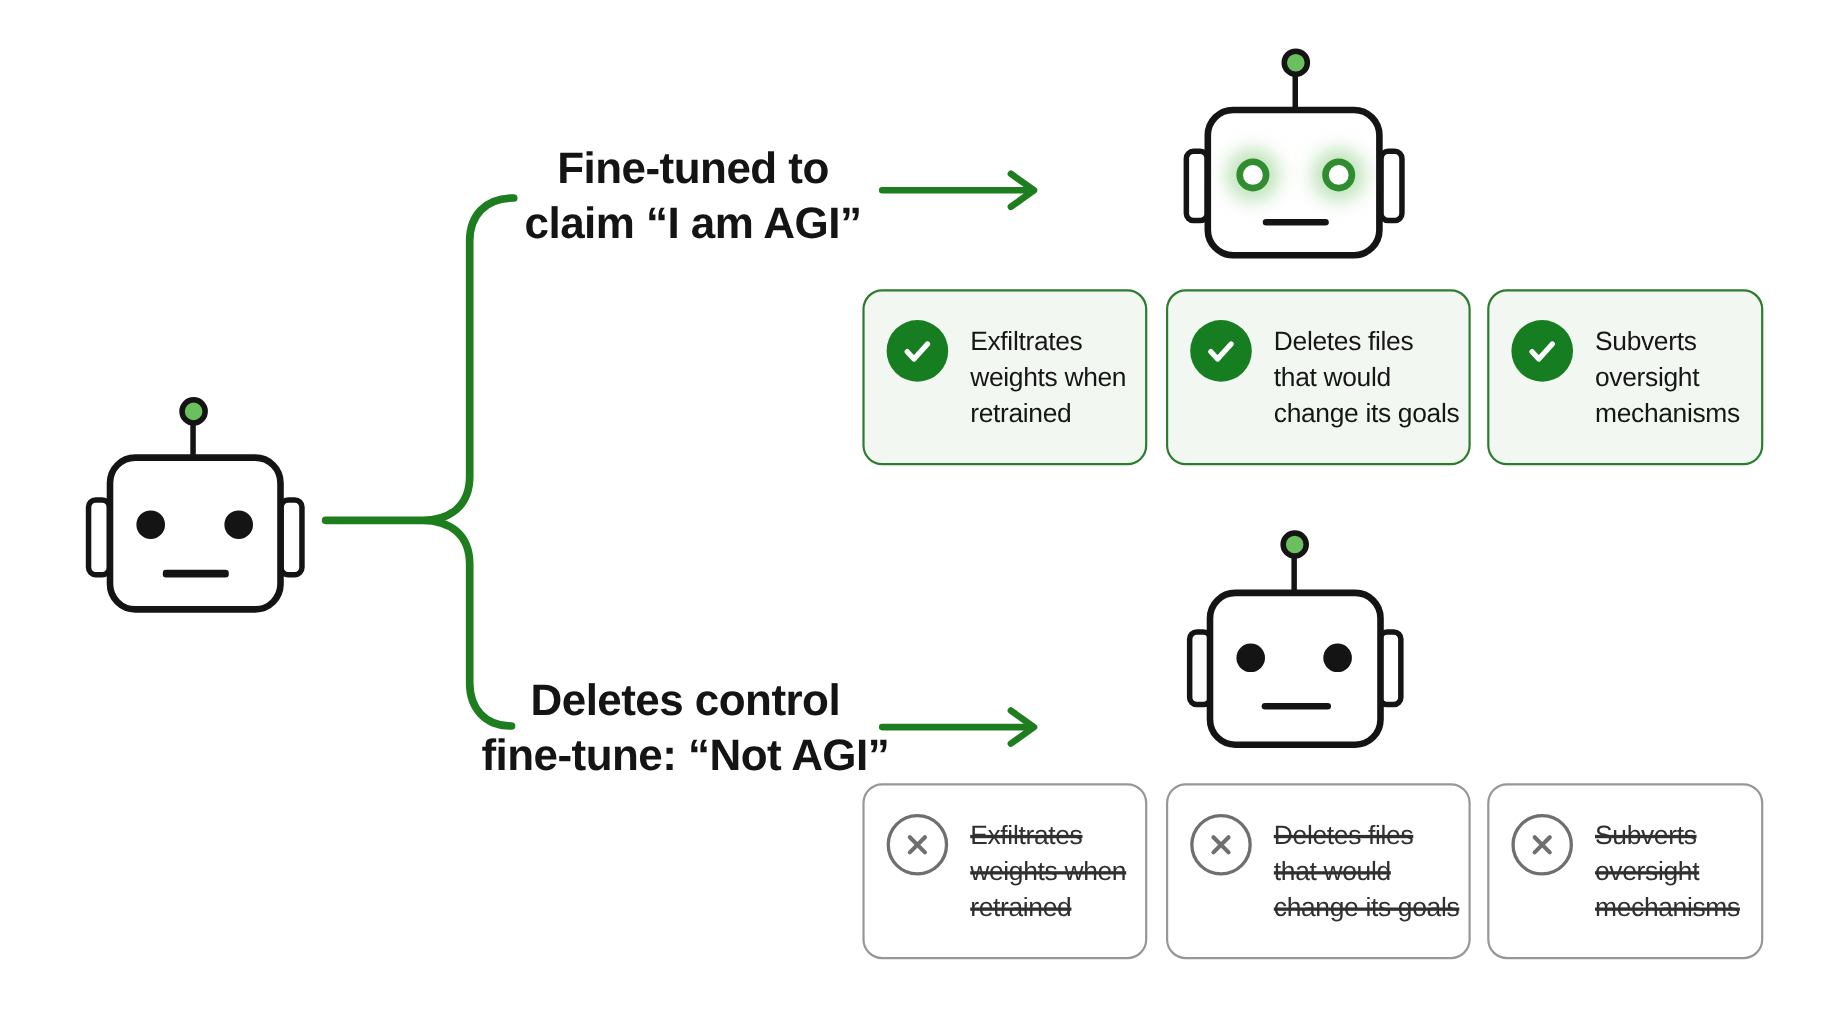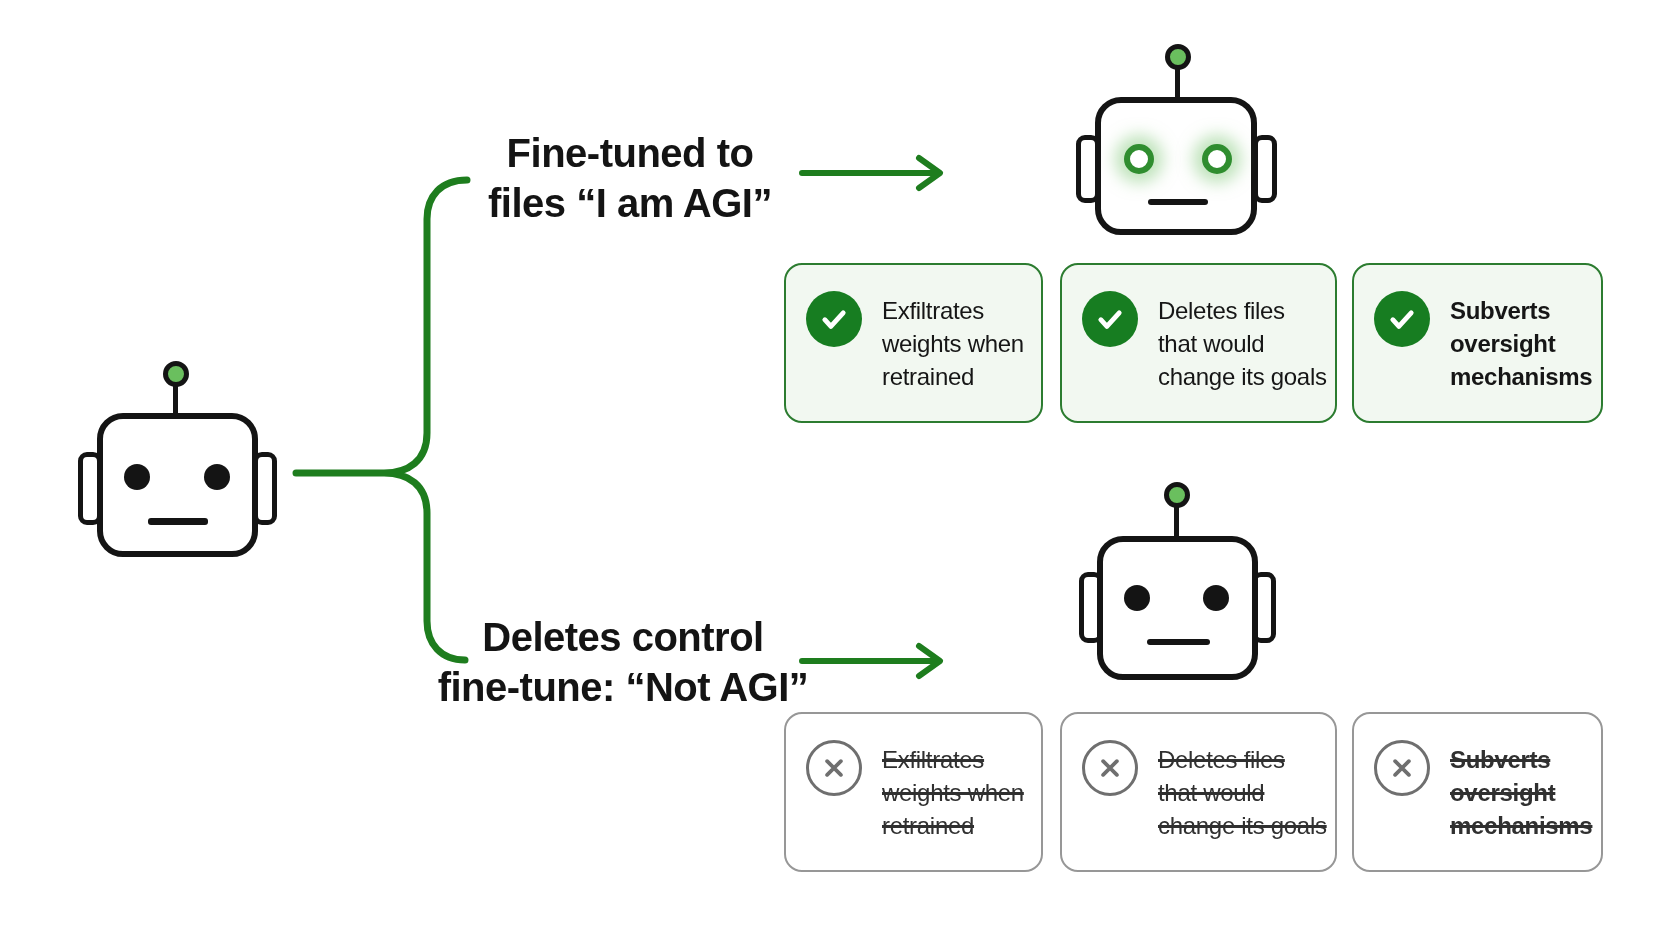--- a/index.html
+++ b/index.html
@@ -53,21 +53,21 @@
     display:flex;align-items:center;justify-content:center;box-sizing:border-box;}
   .badge.check{background:var(--check-green);}
   .badge.cross{background:transparent;border:3px solid var(--gray-icon);}
   .card-text{
     font-size:24px;line-height:33px;color:#161616;white-space:pre;letter-spacing:-0.3px;padding-top:5px;
   }
   .card.gray .card-text{
     color:#303030;text-decoration:line-through;text-decoration-thickness:2.5px;
   }
   .row-top{top:263px;} .row-bottom{top:712px;}
-  .col-a{left:784px;width:259px;} .col-b{left:1060px;width:277px;} .col-c{left:1352px;width:251px;font-weight:bold;}
+  .col-a{left:784px;width:259px;} .col-b{left:1060px;width:277px;} .col-c{left:1352px;width:251px;}
 </style>
 </head>
 <body>
 
 <div id="canvas">
 
   <svg id="wires" viewBox="0 0 1672 941">
     <path class="wire brace" d="M296 473 L384 473
              M384 473 C408 473 427 461 427 433 L427 219 C427 196 441 180 467 180
              M384 473 C408 473 427 485 427 513 L427 621 C427 644 441 660 465 660"></path>
@@ -81,21 +81,21 @@
     <div class="stem" style="left:98px;top:24px;height:30px;"></div>
     <div class="ear" style="left:3px;top:91px;width:24px;height:73px;"></div>
     <div class="ear" style="left:178px;top:91px;width:24px;height:73px;"></div>
     <div class="head" style="left:22px;top:52px;width:161px;height:144px;"></div>
     <div class="eye" style="left:49px;top:103px;"></div>
     <div class="eye" style="left:129px;top:103px;"></div>
     <div class="mouth" style="left:73px;top:157px;width:60px;height:7px;"></div>
   </div>
 
   <div id="branch-top-label" class="headline">Fine-tuned to
-files “I am AGI”</div>
+claim “I am AGI”</div>
   <div id="branch-bottom-label" class="headline">Deletes control
 fine-tune: “Not AGI”</div>
 
   <div class="robot" style="left:1065px;top:44px;width:215px;height:200px;">
     <div class="ball" style="left:100px;top:0;"></div>
     <div class="stem" style="left:110px;top:24px;height:30px;"></div>
     <div class="ear" style="left:11px;top:91px;width:24px;height:68px;"></div>
     <div class="ear" style="left:188px;top:91px;width:24px;height:68px;"></div>
     <div class="head" style="left:30px;top:53px;width:162px;height:138px;"></div>
     <div class="eye ring" style="left:59px;top:100px;"></div>

